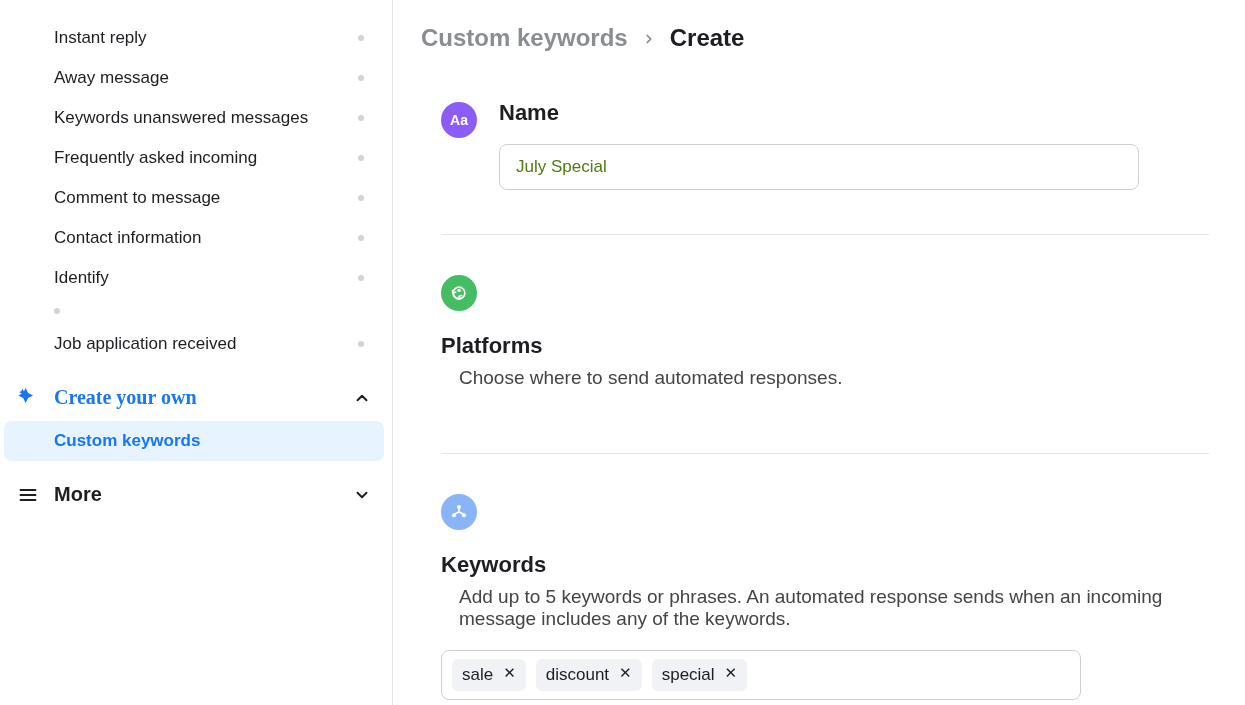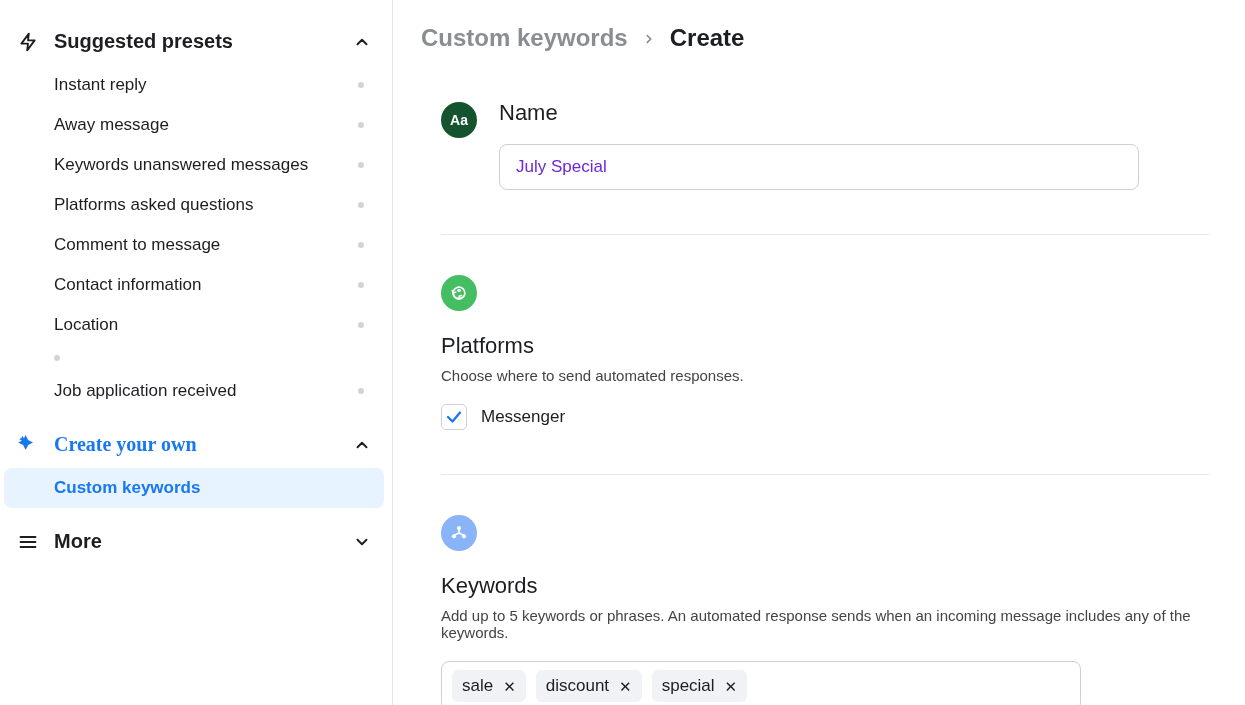--- a/index.html
+++ b/index.html
@@ -107,43 +107,44 @@
   .block-icon {
     width: 36px;
     height: 36px;
     border-radius: 50%;
     display: flex;
     align-items: center;
     justify-content: center;
     flex-shrink: 0;
     margin-top: 2px;
   }
-  .icon-name { background: #14532d; color: #fff; font-size: 14px; font-weight: 600; }
+  .icon-name { background: #8b5cf6; color: #fff; font-size: 14px; font-weight: 600; }
   .icon-platforms { background: #45bd62; }
   .icon-keywords { background: #8ab4f8; }
   .block-body { flex: 1; }
   .block-title {
     font-size: 22px;
-    font-weight: 400;
+    font-weight: 700;
     margin-bottom: 8px;
   }
   .block-desc {
-    font-size: 15px;
+    font-size: 19px;
     color: #444;
     margin-bottom: 20px;
+    margin-left: 18px;
   }
   .text-input {
     width: 100%;
     max-width: 640px;
     height: 46px;
     border: 1px solid #ccd0d5;
     border-radius: 8px;
     padding: 0 16px;
     font-size: 17px;
-    color: #6d28d9;
+    color: #4d7c0f;
     margin-top: 10px;
   }
   .platform-row {
     display: flex;
     align-items: center;
     gap: 14px;
   }
   .checkbox {
     width: 26px;
     height: 26px;
@@ -161,80 +162,66 @@
     max-width: 640px;
     border: 1px solid #ccd0d5;
     border-radius: 8px;
     padding: 8px 10px;
     display: flex;
     flex-wrap: wrap;
     gap: 10px;
   }
   .chip {
     display: inline-flex;
-    align-items: center;
     background: #f0f2f5;
     border-radius: 6px;
     padding: 6px 10px;
     font-size: 17px;
     color: #1c1e21;
     gap: 10px;
   }
   .chip .x {
     cursor: pointer;
     font-size: 15px;
     color: #1c1e21;
     line-height: 1;
   }
 </style>
 </head>
 <body>
 
 <aside class="sidebar">
 
-  <div class="section-header">
-    <span class="section-icon">
-      <svg width="20" height="20" viewBox="0 0 24 24" fill="none" stroke="#1c1e21" stroke-width="2.2" stroke-linecap="round" stroke-linejoin="round">
-          <polyline points="13 2 4 14 12 14 11 22 20 10 12 10 13 2"></polyline>
-        </svg>
-    </span>
-    <span class="section-title">Suggested presets</span>
-    <span class="chevron">
-      <svg width="18" height="18" viewBox="0 0 24 24" fill="none" stroke="currentColor" stroke-width="2.5" stroke-linecap="round" stroke-linejoin="round">
-          <polyline points="6 15 12 9 18 15"></polyline>
-        </svg>
-    </span>
-  </div>
   <ul class="sidebar-list">
     <li class="sidebar-item">
       <span class="label">Instant reply</span>
       <span class="dot"></span>
     </li>
     <li class="sidebar-item">
       <span class="label">Away message</span>
       <span class="dot"></span>
     </li>
     <li class="sidebar-item">
       <span class="label">Keywords unanswered messages</span>
       <span class="dot"></span>
     </li>
     <li class="sidebar-item">
-      <span class="label">Platforms asked questions</span>
+      <span class="label">Frequently asked incoming</span>
       <span class="dot"></span>
     </li>
     <li class="sidebar-item">
       <span class="label">Comment to message</span>
       <span class="dot"></span>
     </li>
     <li class="sidebar-item">
       <span class="label">Contact information</span>
       <span class="dot"></span>
     </li>
     <li class="sidebar-item">
-      <span class="label">Location</span>
+      <span class="label">Identify</span>
       <span class="dot"></span>
     </li>
     <li class="sidebar-item">
       <span class="dot"></span>
     </li>
     <li class="sidebar-item">
       <span class="label">Job application received</span>
       <span class="dot"></span>
     </li>
   </ul>
@@ -305,28 +292,20 @@
           <circle cx="12" cy="12" r="7"></circle>
           <circle cx="12" cy="9" r="2.2" fill="#ffffff" stroke="none"></circle>
           <path d="M5 12 A7 7 0 0 0 12 19"></path>
           <polyline points="4 9 5 12 8 11"></polyline>
           <polyline points="15 18 12 19 13 22" transform="translate(0,-3)"></polyline>
         </svg>
     </div>
     <div class="block-body">
       <h2 class="block-title">Platforms</h2>
       <p class="block-desc">Choose where to send automated responses.</p>
-      <div class="platform-row">
-        <span class="checkbox">
-          <svg width="18" height="18" viewBox="0 0 24 24" fill="none" stroke="currentColor" stroke-width="3" stroke-linecap="round" stroke-linejoin="round">
-              <polyline points="4 12 10 18 20 6"></polyline>
-            </svg>
-        </span>
-        <span class="platform-label">Messenger</span>
-      </div>
     </div>
   </section>
 
   <section class="block">
     <div class="block-icon icon-keywords">
       <svg width="20" height="20" viewBox="0 0 24 24" fill="#ffffff">
           <circle cx="12" cy="6" r="2.5"></circle>
           <circle cx="6" cy="16" r="2.5"></circle>
           <circle cx="18" cy="16" r="2.5"></circle>
           <path d="M12 8 L12 12 M12 12 L7 14.5 M12 12 L17 14.5" stroke="#ffffff" stroke-width="2" fill="none" stroke-linecap="round"></path>

